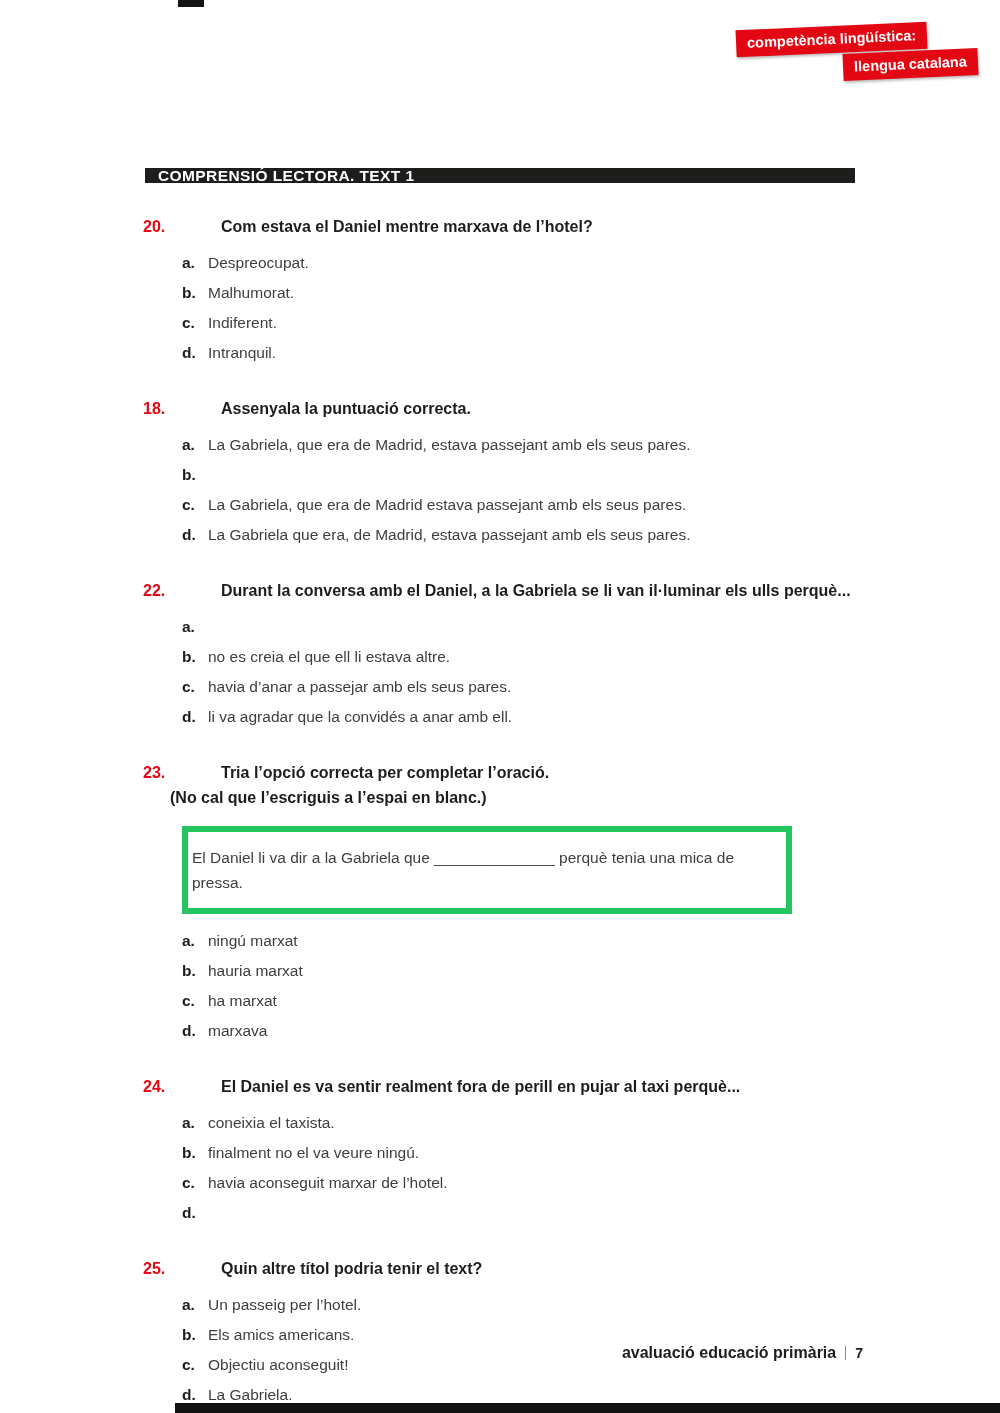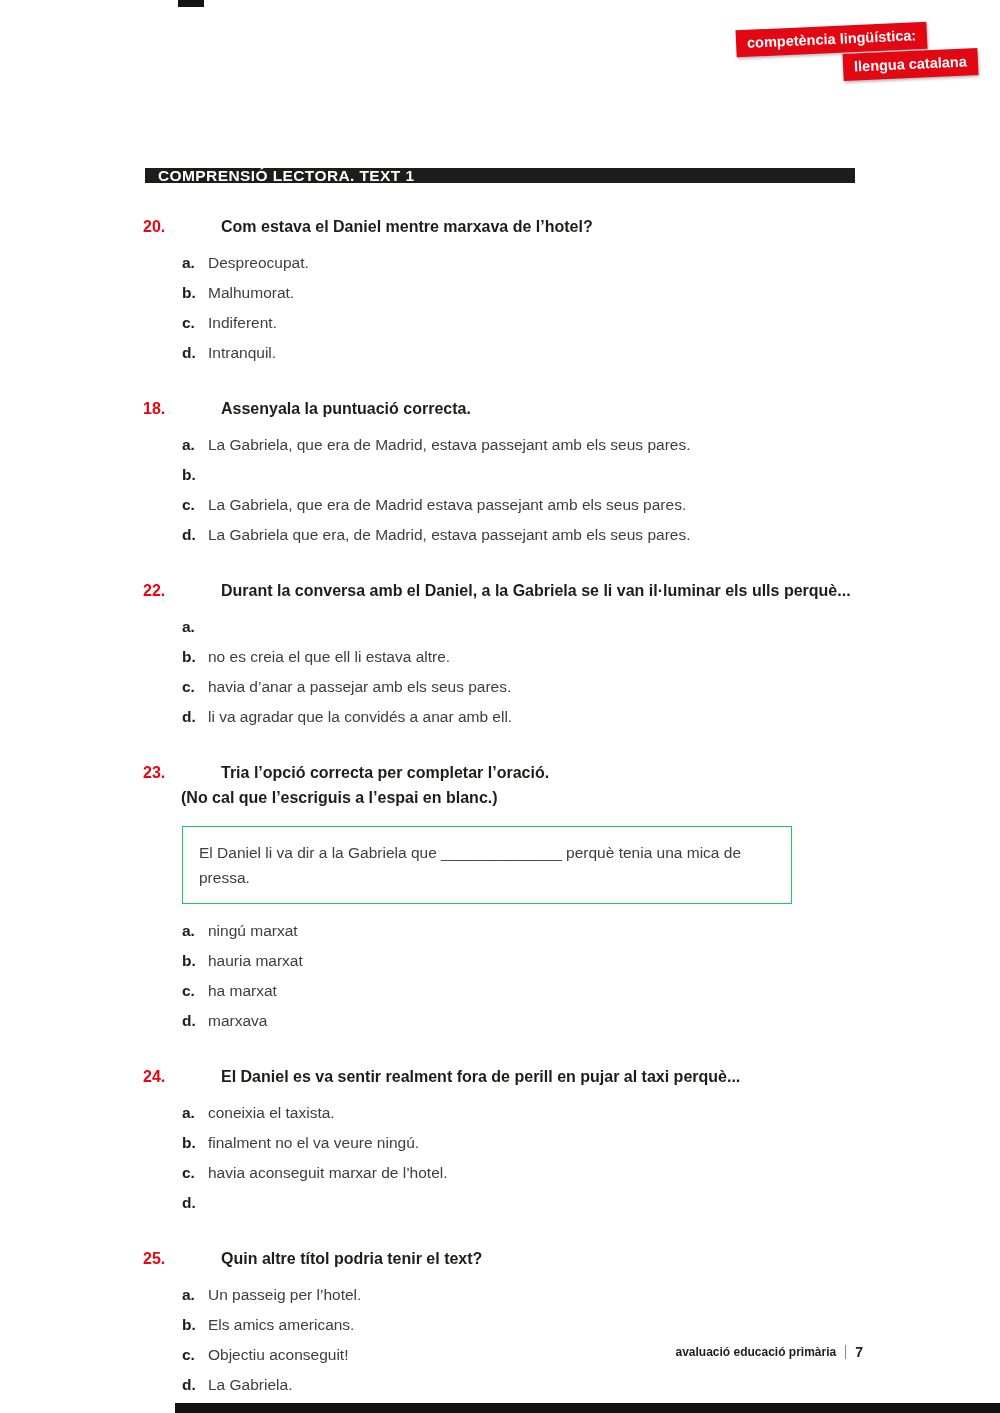--- a/index.html
+++ b/index.html
@@ -71,21 +71,21 @@
     flex:0 0 38px;
   }
   .q-text{
     font-size:16px;
     font-weight:bold;
     color:var(--ink);
     line-height:25px;
     text-align:center;
   }
   .q-subtext{
-    margin-left:38px;
+    margin-left:27px;
     font-size:16px;
     font-weight:bold;
     color:var(--ink);
     line-height:25px;
   }
   .options{
     list-style:none;
     margin:9px 0 0 39px;
   }
   .option{
@@ -96,37 +96,37 @@
   }
   .opt-letter{
     font-weight:bold;
     color:var(--ink);
     min-width:26px;
     flex:0 0 26px;
   }
   .fill-box{
     margin:16px 0 12px 39px;
     width:610px;
-    border:1px solid #22c55e;
-    padding:13px 16px;
+    border:6px solid #22c55e;
+    padding:13px 4px;
     font-size:15.5px;
     color:var(--text);
     line-height:25px;
     background:#fff;
   }
   .footer{
     position:absolute;
     right:137px;
     top:1344px;
     display:flex;
     align-items:center;
     color:var(--ink);
   }
   .footer-label{
-    font-size:12px;
+    font-size:16px;
     font-weight:bold;
   }
   .footer-divider{
     display:inline-block;
     width:1px; height:14px;
     background:#8a8a8a;
     margin:0 9px;
   }
   .footer-page{
     font-size:14px;

